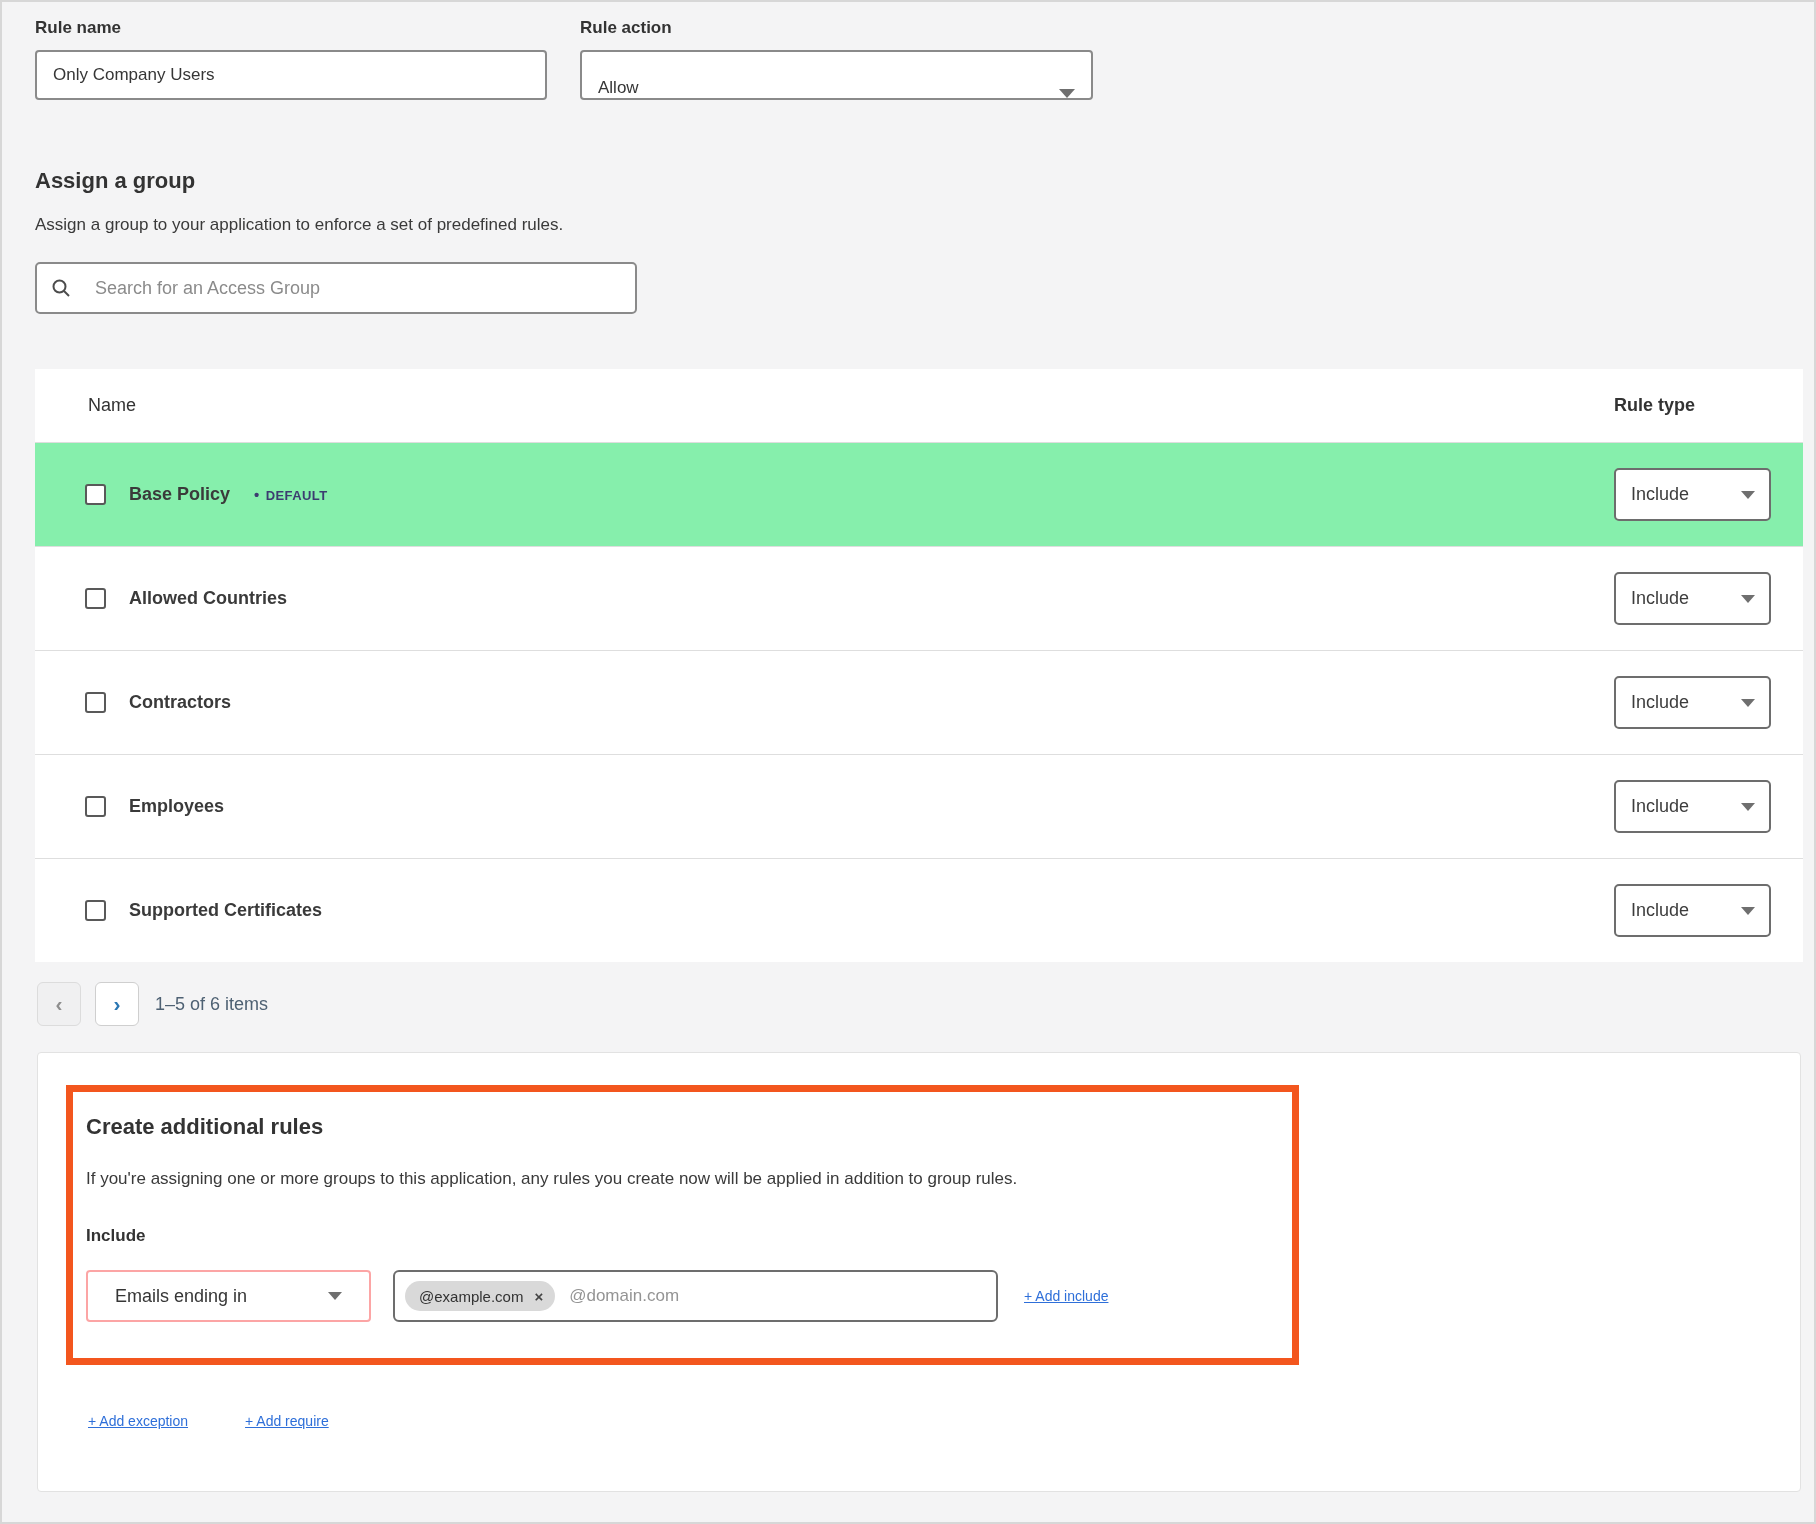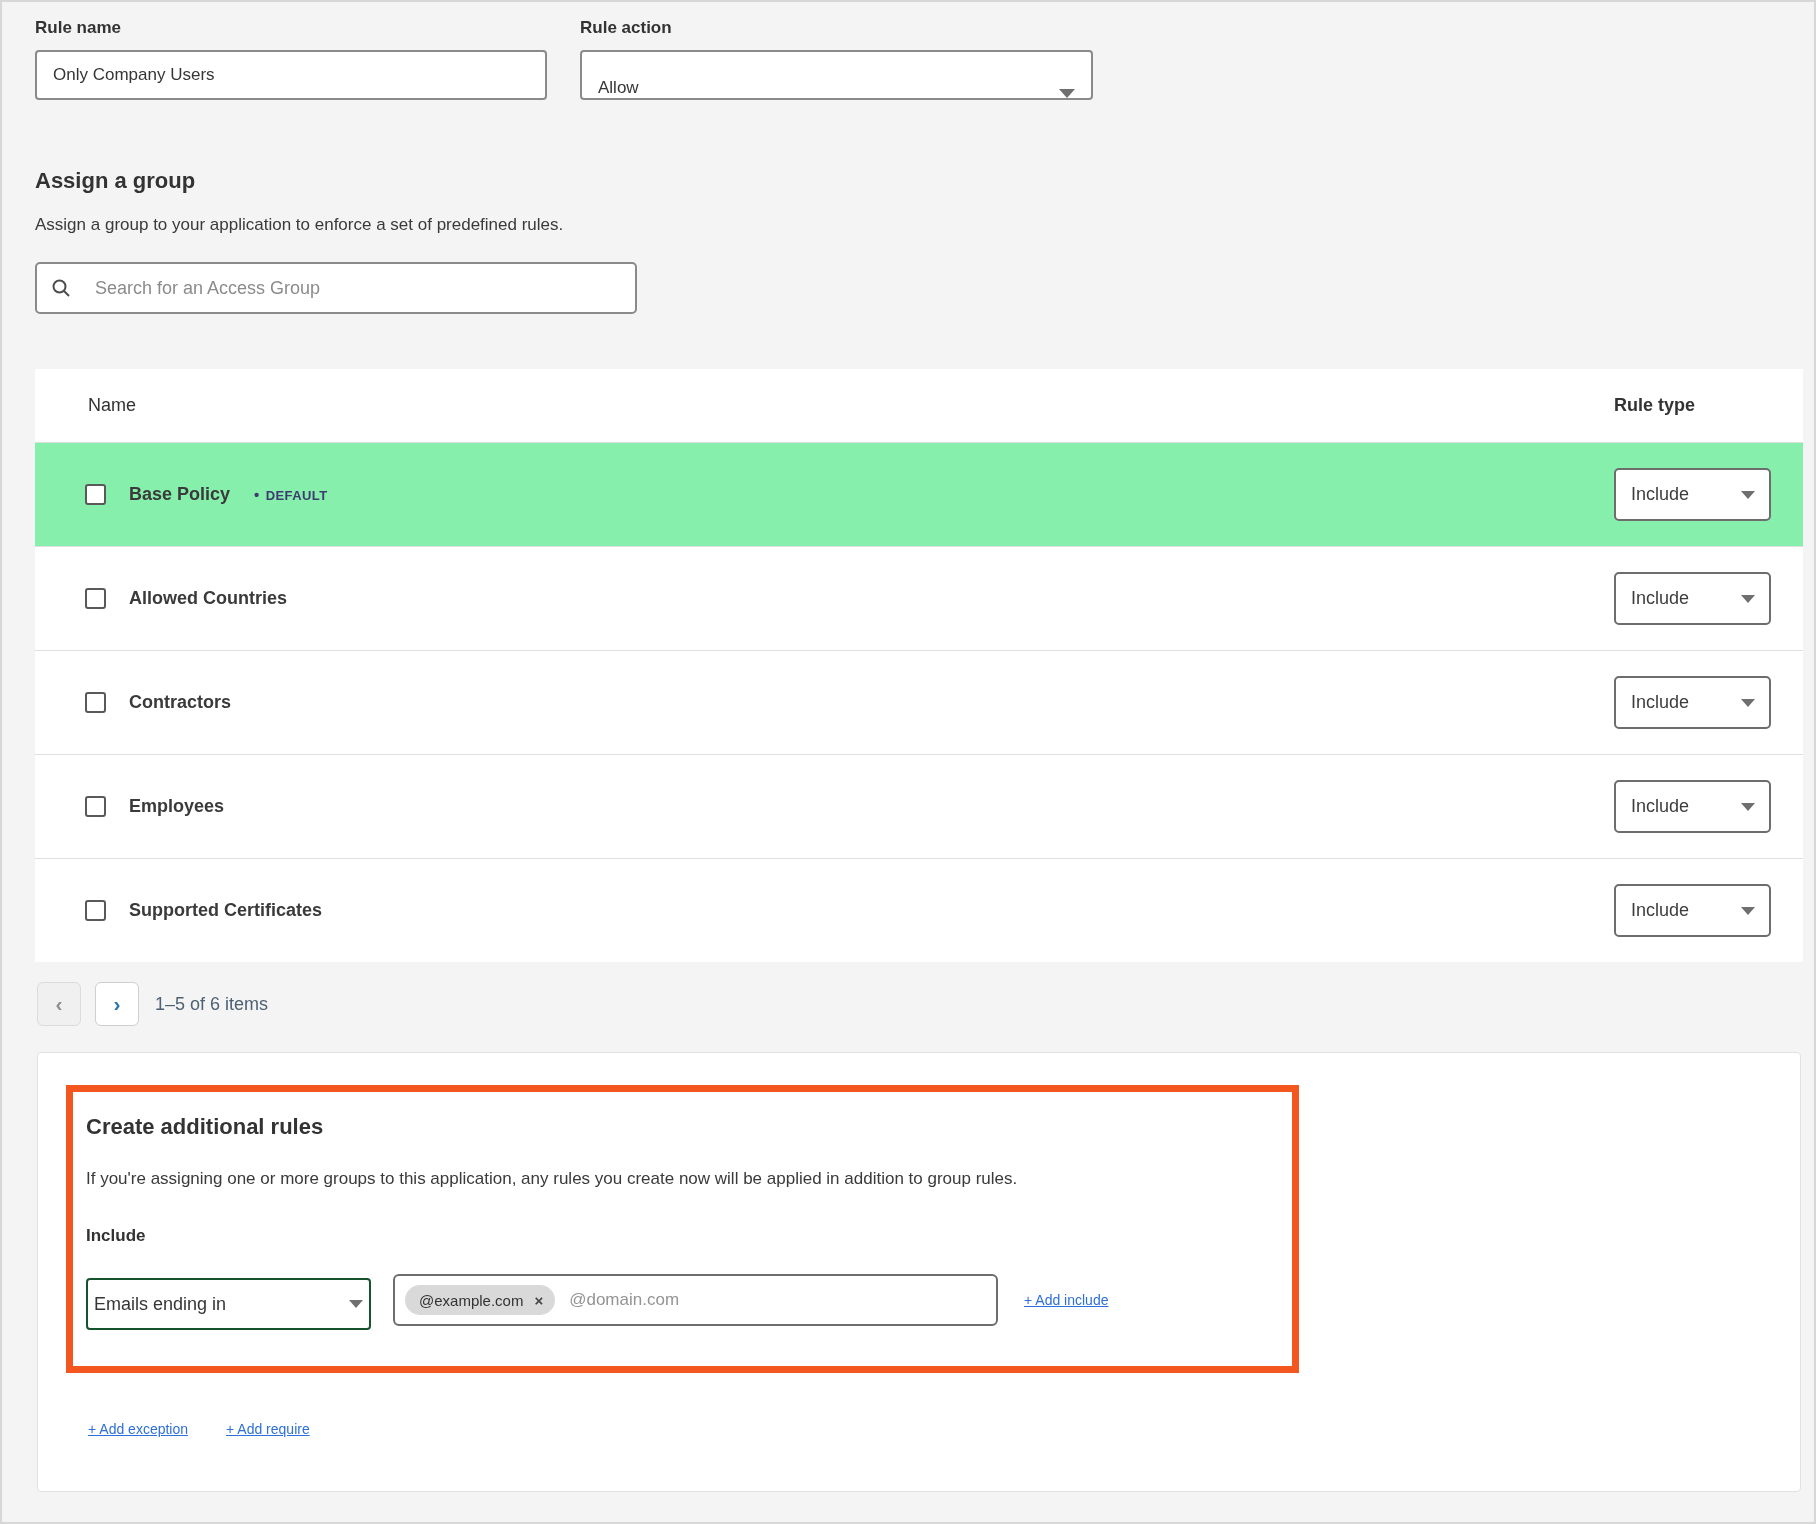--- a/index.html
+++ b/index.html
@@ -96,42 +96,42 @@
   }
   .highlight-box{
     margin:32px 0 0 28px; width:1233px; border:7px solid #f3561e;
     padding:22px 20px 36px 13px;
   }
   .hl-heading{ font-size:22px; font-weight:bold; color:#333; }
   .hl-desc{ font-size:17px; color:#3a3a3a; margin-top:29px; }
   .hl-include-label{ font-size:17px; font-weight:bold; color:#333; margin-top:37px; }
   .hl-controls{ display:flex; align-items:center; margin-top:24px; }
   .emails-select{
-    width:285px; height:52px; background:#fff; border:2px solid #14532d; border-radius:4px;
+    width:285px; height:52px; background:#fff; border:2px solid #fca5a5; border-radius:4px;
     display:flex; align-items:center; justify-content:space-between;
-    padding:0 6px; font-size:18px; color:#363636; cursor:pointer;margin-top:8px;
+    padding:0 27px; font-size:18px; color:#363636; cursor:pointer;
   }
   .tag-input{
     margin-left:22px; width:605px; height:52px; background:#fff;
     border:2px solid #6d6d6d; border-radius:6px;
     display:flex; align-items:center; padding:0 10px; gap:14px;
   }
   .chip{
     background:#d9d9d9; border-radius:15px; height:30px; display:flex; align-items:center;
     padding:0 12px 0 14px; font-size:15px; color:#333; gap:11px;
   }
   .chip .chip-x{ font-size:15px; color:#444; cursor:pointer; font-weight:bold; }
   .tag-input input{
     border:none; outline:none; flex:1; font-size:17px; color:#363636;
     font-family:"Liberation Sans", sans-serif; background:transparent;
   }
   .tag-input input::placeholder{ color:#949494; }
   a.link{ color:#2e6fd9; font-size:14px; text-decoration:underline; cursor:pointer; }
   .add-include{ margin-left:26px; }
-  .links-row{ display:flex; gap:38px; margin:48px 0 0 50px; }
+  .links-row{ display:flex; gap:57px; margin:48px 0 0 50px; }
 </style>
 </head>
 <body>
 
 <div class="page">
 
   <div class="form-row">
     <div class="field">
       <label class="field-label">Rule name</label>
       <input class="text-input" type="text" value="Only Company Users" style="">

